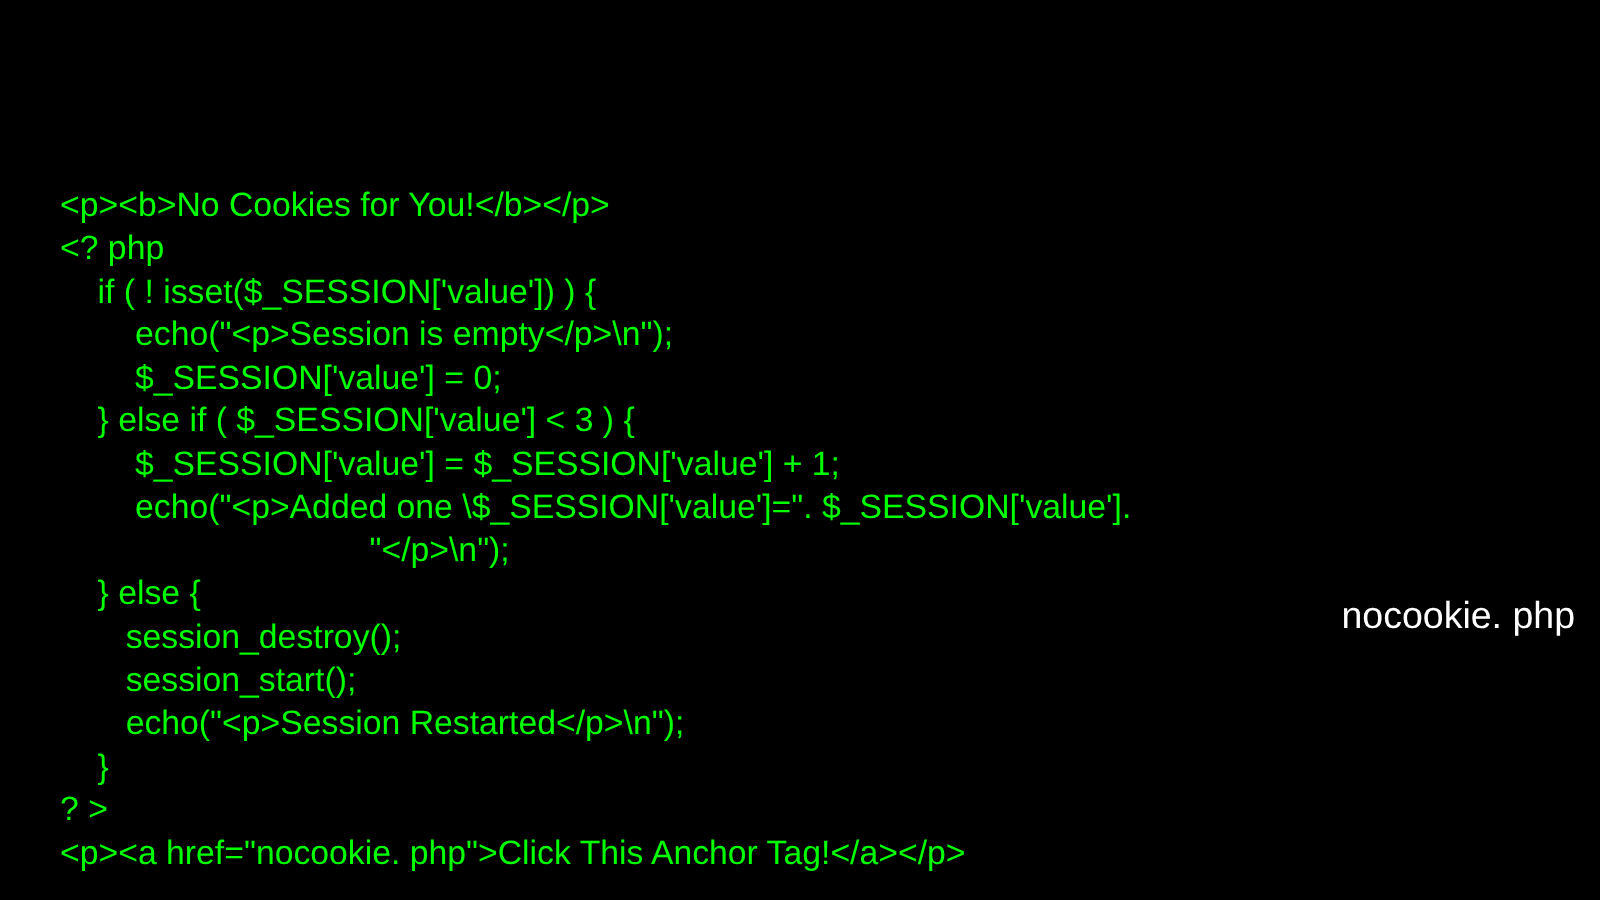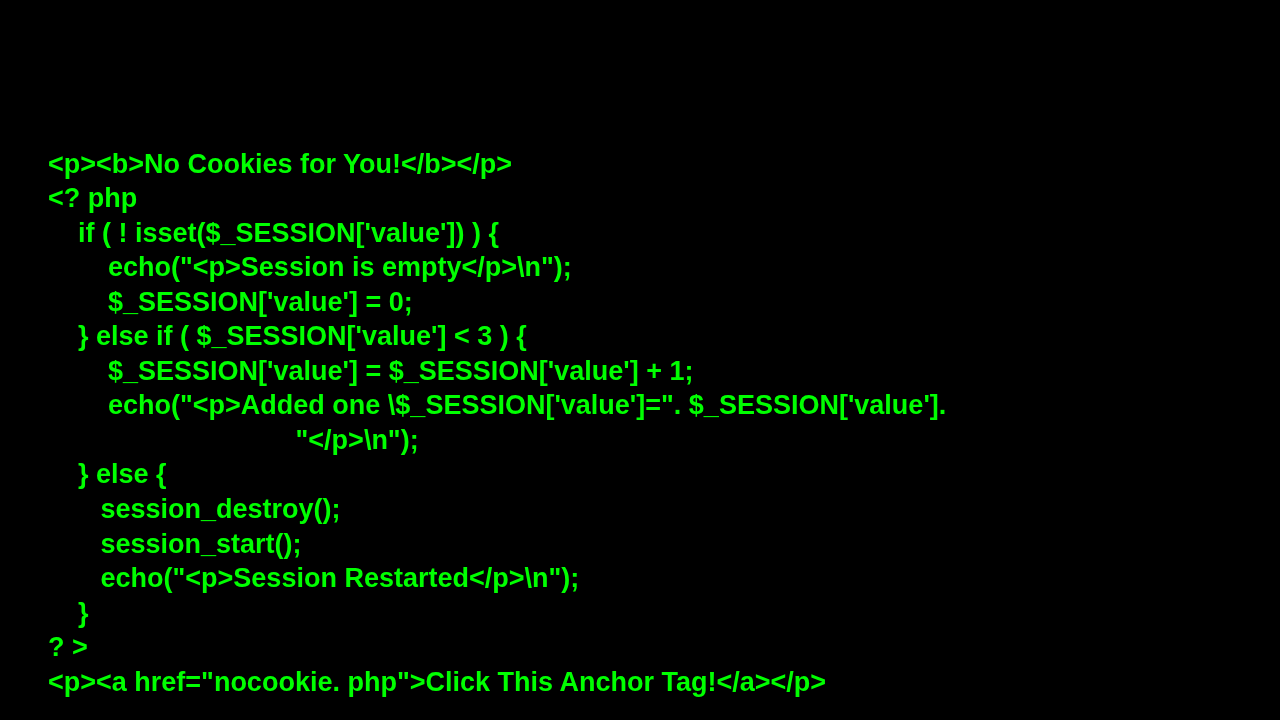--- a/index.html
+++ b/index.html
@@ -9,21 +9,20 @@
     height: 720px;
     background: #000000;
     overflow: hidden;
   }
   .slide {
     position: relative;
     width: 1280px;
     height: 528px;
     box-sizing: border-box;
     font-family: Arial, Helvetica, sans-serif;
-    font-weight: bold;
   }
   .code-block {
     position: absolute;
     left: 48px;
     top: 112px;
     width: 1180px;
     color: #00ff00;
     font-family: Arial, Helvetica, sans-serif;
     font-size: 27px;
     line-height: 1.28;
@@ -53,13 +52,14 @@
 <span>        echo("&lt;p&gt;Added one \$_SESSION['value']=". $_SESSION['value'].</span>
 <span>                                 "&lt;/p&gt;\n");</span>
 <span>    } else {</span>
 <span>       session_destroy();</span>
 <span>       session_start();</span>
 <span>       echo("&lt;p&gt;Session Restarted&lt;/p&gt;\n");</span>
 <span>    }</span>
 <span>? &gt;</span>
 <span>&lt;p&gt;&lt;a href="nocookie. php"&gt;Click This Anchor Tag!&lt;/a&gt;&lt;/p&gt;</span>
   </div>
+  <div class="footer">nocookie. php</div>
 </div>
 
 </body></html>

